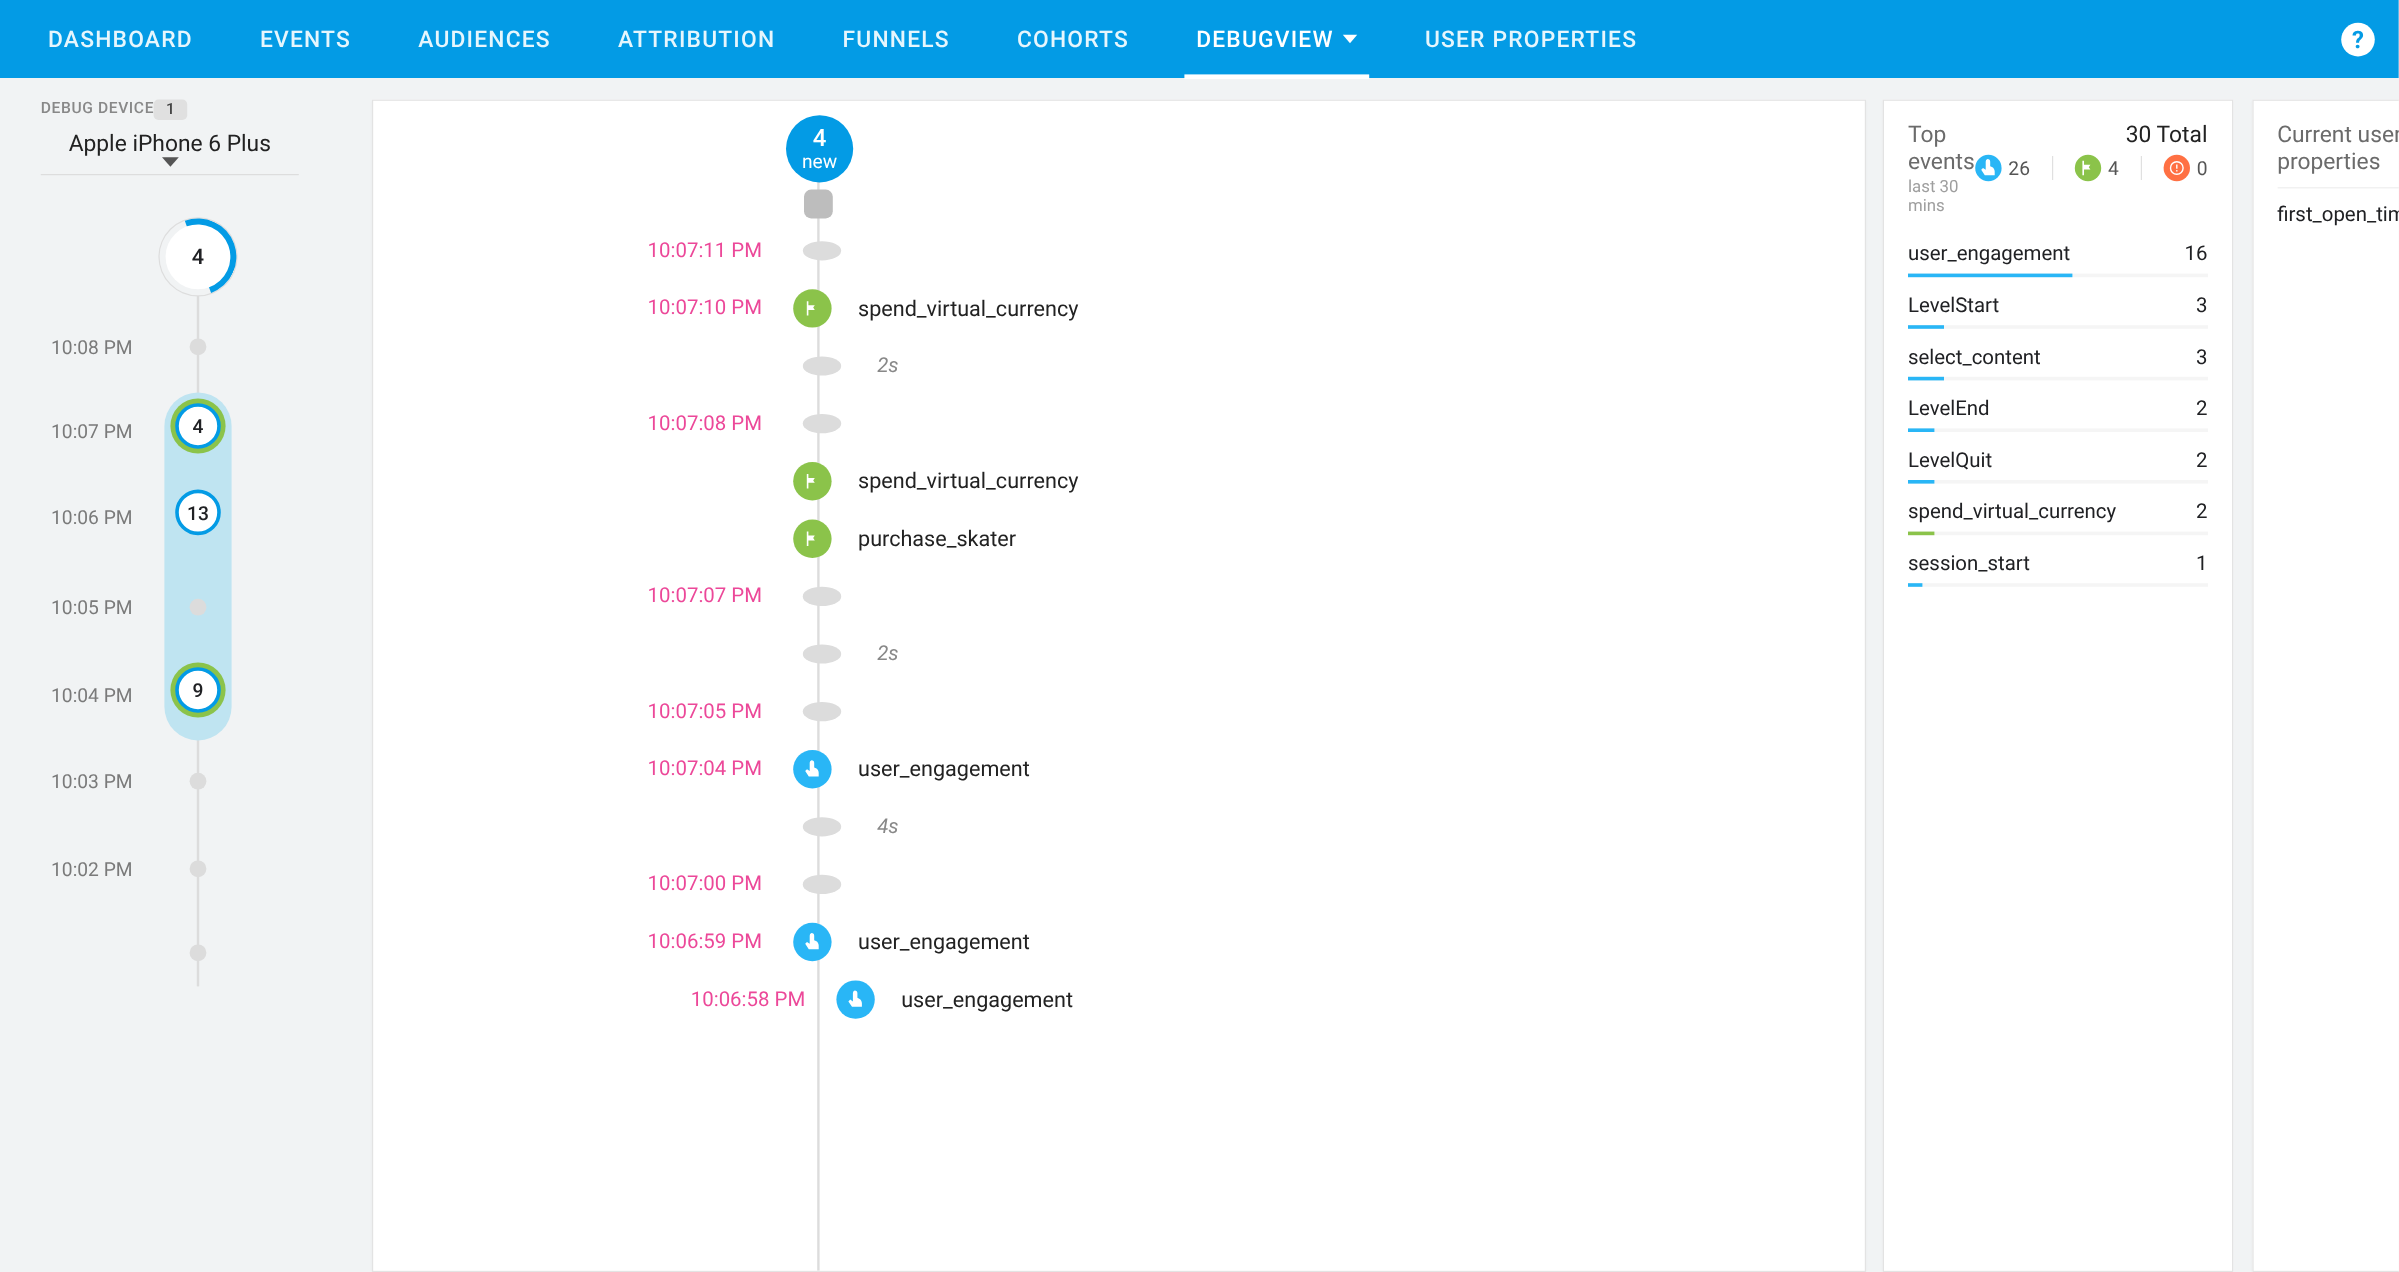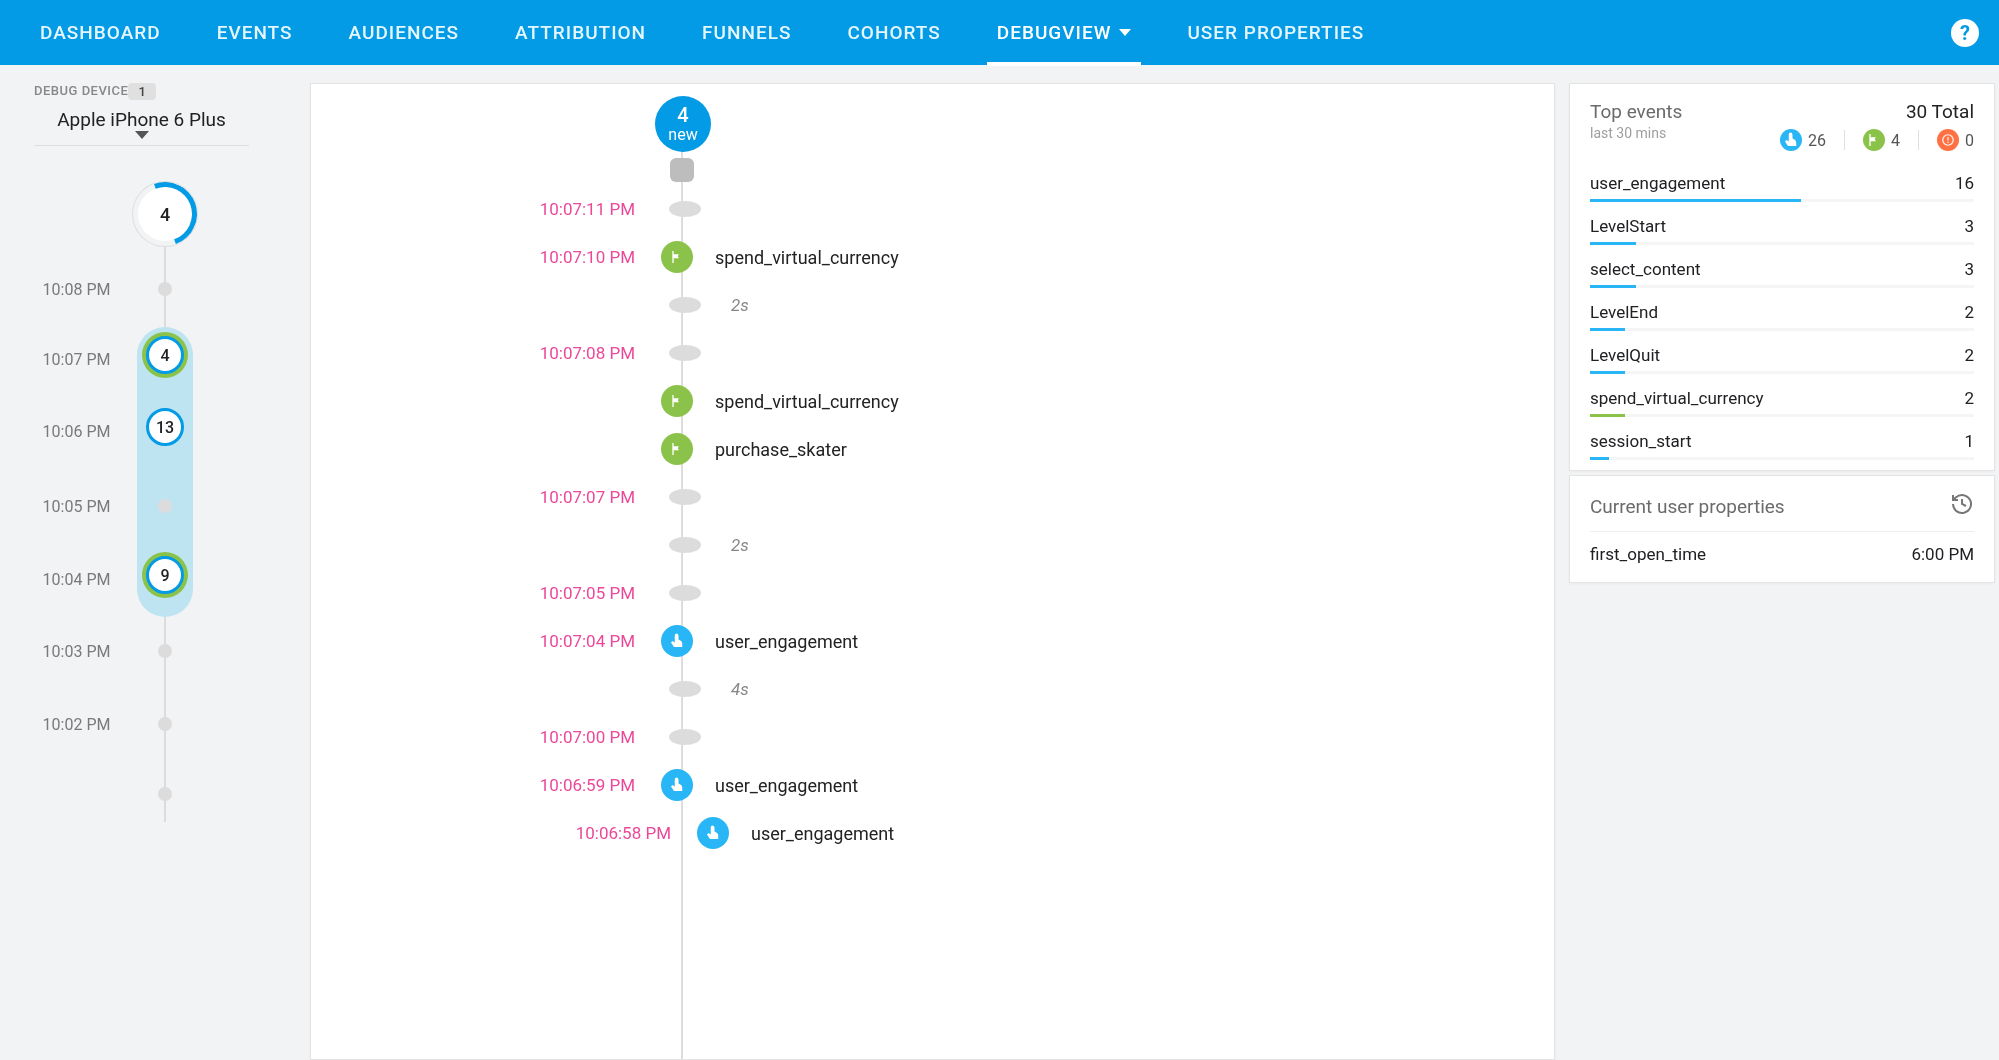--- a/index.html
+++ b/index.html
@@ -169,21 +169,21 @@
   .sec-node.flag { background:#8bc34a; }
   .sec-node.tap  { background:#29b6f6; }
   .sec-label { font-size:18px; color:#222; }
   .sec-label.gap { font-style:italic; color:#888; font-size:17px; }
   .flag-svg { width:16px; height:16px; }
   .tap-svg  { width:18px; height:18px; }
 
   
   .right {
     width: 430px;
-    display:flex; flex-direction:column; gap:4px;
+    display:flex; flex-direction:row; gap:16px;
     padding-right:4px;
   }
   .rcard {
     background:#fff; border:1px solid #e3e3e3; box-shadow:0 1px 2px rgba(0,0,0,0.04);
     padding:16px 20px 6px 20px;
   }
   .te-head { display:flex; justify-content:space-between; align-items:flex-start; }
   .te-title { font-size:19px; color:#6b6b6b; }
   .te-sub { font-size:14px; color:#9e9e9e; margin-top:2px; }
   .te-total { font-size:19px; color:#222; }

